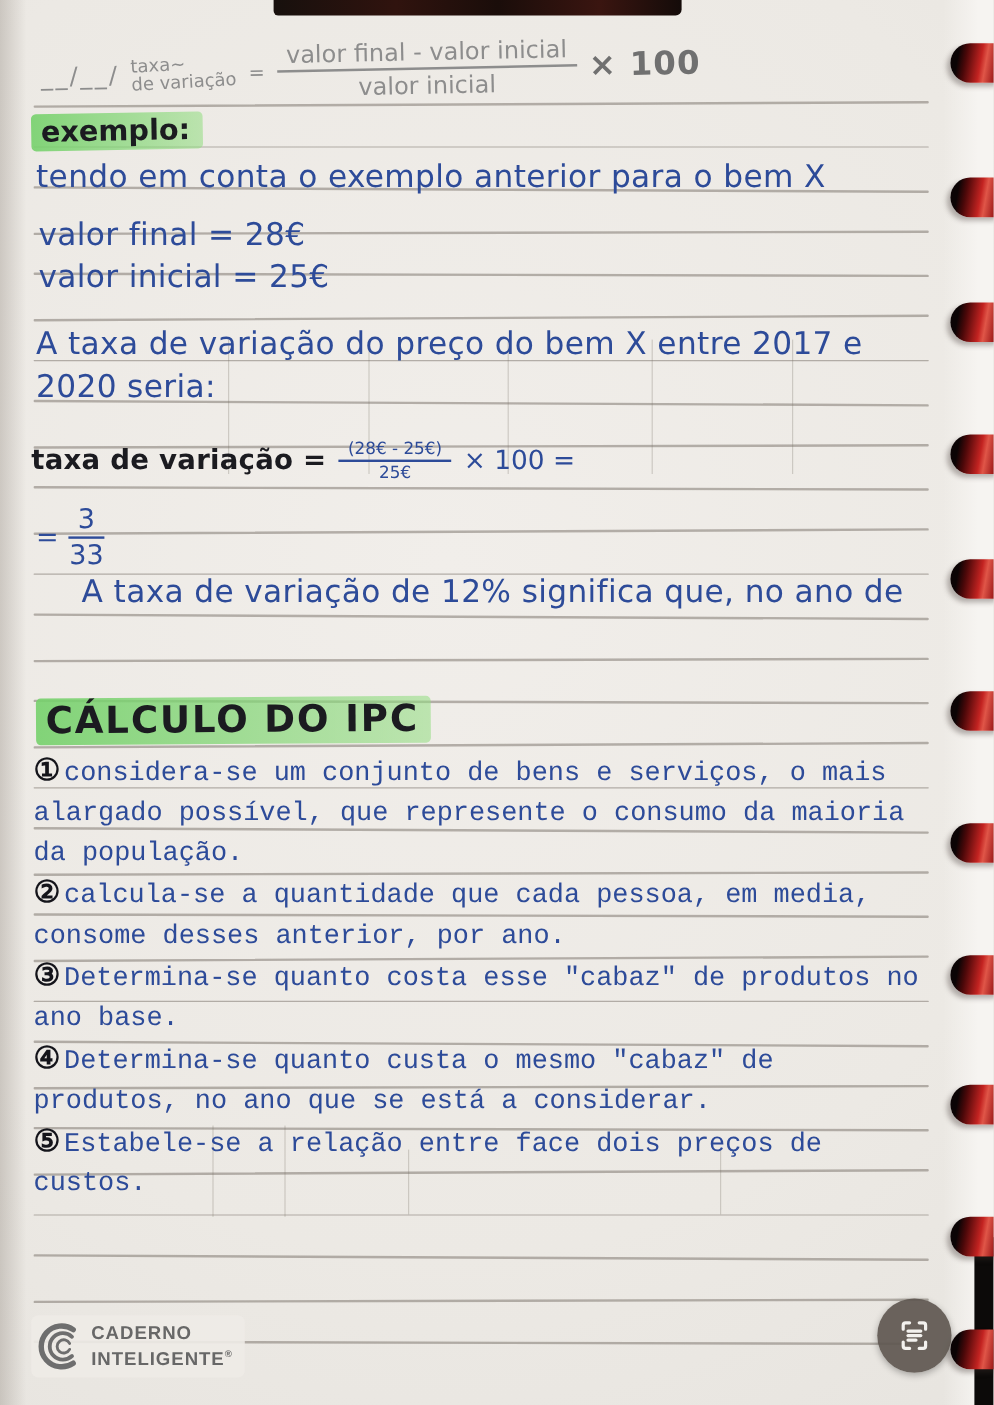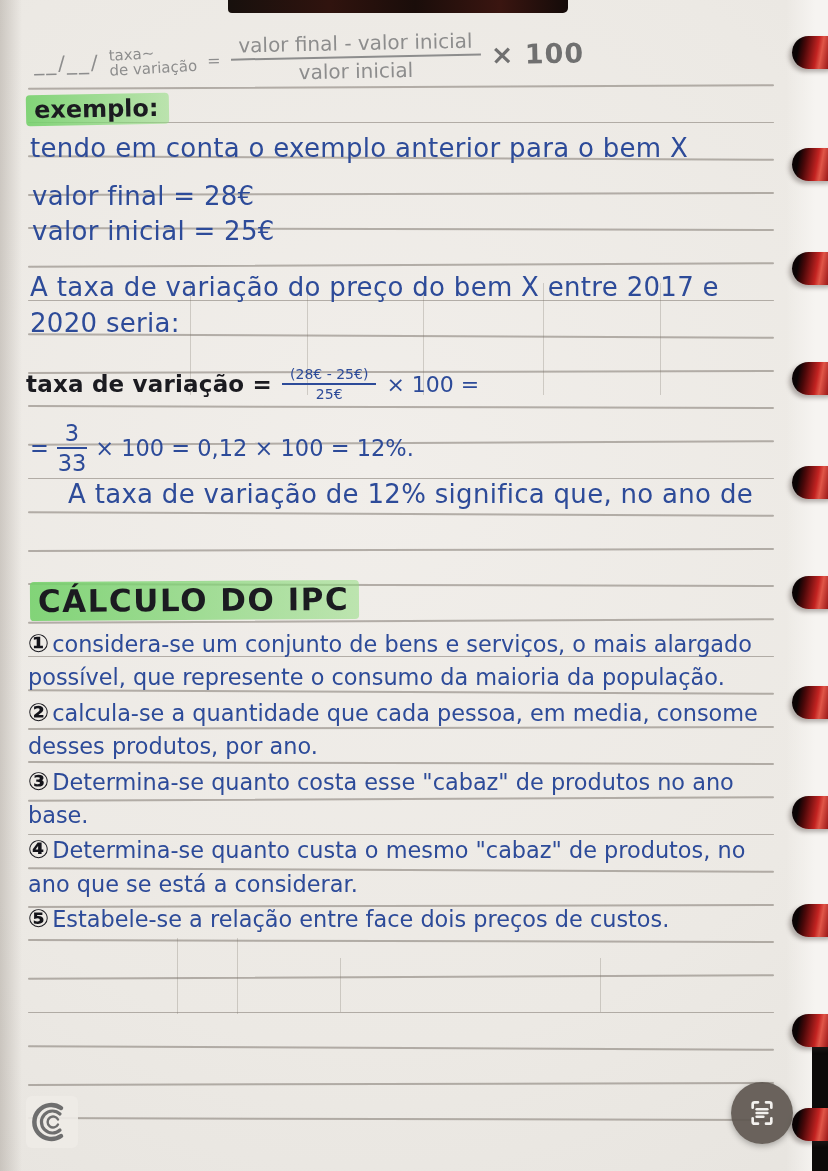--- a/index.html
+++ b/index.html
@@ -55,21 +55,21 @@
   .intro{left:30px;top:131px;}
   .line-vf{left:32px;top:179px;}
   .line-vi{left:32px;top:214px;}
   .question{left:30px;top:269px;}
   .calc-row{left:26px;top:347px;display:flex;align-items:center;gap:10px;margin-top:19px;}
   .calc-label{font-size:23px;font-weight:700;letter-spacing:.2px;}
   .calc-frac{font-size:14px;}
   .result-row{left:30px;top:420px;display:flex;align-items:center;gap:8px;font-size:22.5px;}
   .conclusion{left:28px;top:477px;margin-left:40px;}
   .heading-ipc{left:30px;top:581px;font-size:31px;font-weight:700;letter-spacing:1.5px;transform:rotate(-.4deg);}
-  .steps{left:28px;top:627px;width:738px;}
+  .steps{left:28px;top:627px;width:738px;font-family:Liberation Mono, monospace;}
   .step{margin:0 0 1px 0;line-height:33.4px;font-size:22.4px;}
   .stepnum{font-size:25px;color:#14141a;font-weight:700;margin-right:3px;}
 
   .brand{position:absolute;left:26px;top:1096px;display:flex;align-items:center;gap:8px;
     background:rgba(238,235,231,.9);padding:4px 10px 4px 2px;border-radius:6px;}
   .brand-c{width:40px;height:44px;}
   .brand-text{display:flex;flex-direction:column;font-family:"Liberation Sans",sans-serif;
     font-weight:700;font-size:15.5px;letter-spacing:.8px;color:#676767;line-height:17px;}
   .brand-text sup{font-size:8px;}
 
@@ -173,47 +173,50 @@
   </span>
   <span class="blue" style="font-size:22px;text-align:right;">× 100 =</span>
 </div>
 
 <div class="abs result-row blue">
   <span>=</span>
   <span class="frac">
     <span class="top">3</span>
     <span class="bot">33</span>
   </span>
-  <span>× 100 = 0,12 × 100 = 12%.</span>
 </div>
 
 <div class="abs conclusion hand bigger blue" style="line-height:34.5px;">
   <div>A taxa de variação de 12% significa que, no ano de</div>
 </div>
 
 <div class="abs heading-ipc black">
   <span class="hl">CÁLCULO DO IPC</span>
 </div>
 
 <div class="abs steps blue">
   <p class="step"><span class="stepnum">①</span><span>considera-se um conjunto de bens e serviços, o mais alargado possível, que represente o consumo da maioria da população.</span></p>
-  <p class="step"><span class="stepnum">②</span><span>calcula-se a quantidade que cada pessoa, em media, consome desses produtos, por ano.</span></p>
+  <p class="step"><span class="stepnum">②</span><span>calcula-se a quantidade que cada pessoa, em media, consome desses anterior, por ano.</span></p>
   <p class="step"><span class="stepnum">③</span><span>Determina-se quanto costa esse "cabaz" de produtos no ano base.</span></p>
   <p class="step"><span class="stepnum">④</span><span>Determina-se quanto custa o mesmo "cabaz" de produtos, no ano que se está a considerar.</span></p>
   <p class="step"><span class="stepnum">⑤</span><span>Estabele-se a relação entre face dois preços de custos.</span></p>
 </div>
 
 <div class="brand">
   <svg class="brand-c" viewBox="0 0 40 44">
     <g fill="none" stroke="#6e6e6e" stroke-linecap="round">
       <path d="M33 8 A17 17 0 1 0 33 36" stroke-width="4.5"></path>
       <path d="M32 14 A11 11 0 1 0 32 30" stroke-width="3.2"></path>
       <path d="M30 19.5 A5.5 5.5 0 1 0 30 24.5" stroke-width="2.4"></path>
     </g>
   </svg>
+  <div class="brand-text">
+    <span>CADERNO</span>
+    <span><span>INTELIGENTE</span><sup>®</sup></span>
+  </div>
 </div>
 
 <button class="scan-btn" aria-label="scan">
   <svg width="32" height="32" viewBox="0 0 24 24">
     <g fill="none" stroke="#f3f1ee" stroke-width="2" stroke-linecap="round" stroke-linejoin="round">
       <path d="M9 4 H6.5 Q5 4 5 5.5 V8"></path>
       <path d="M5 16 v2.5 Q5 20 6.5 20 H9"></path>
       <path d="M15 4 h2.5 Q19 4 19 5.5 V8"></path>
       <path d="M19 16 v2.5 q0 1.5 -1.5 1.5 H15"></path>
       <path d="M8 9.2 h8"></path>

